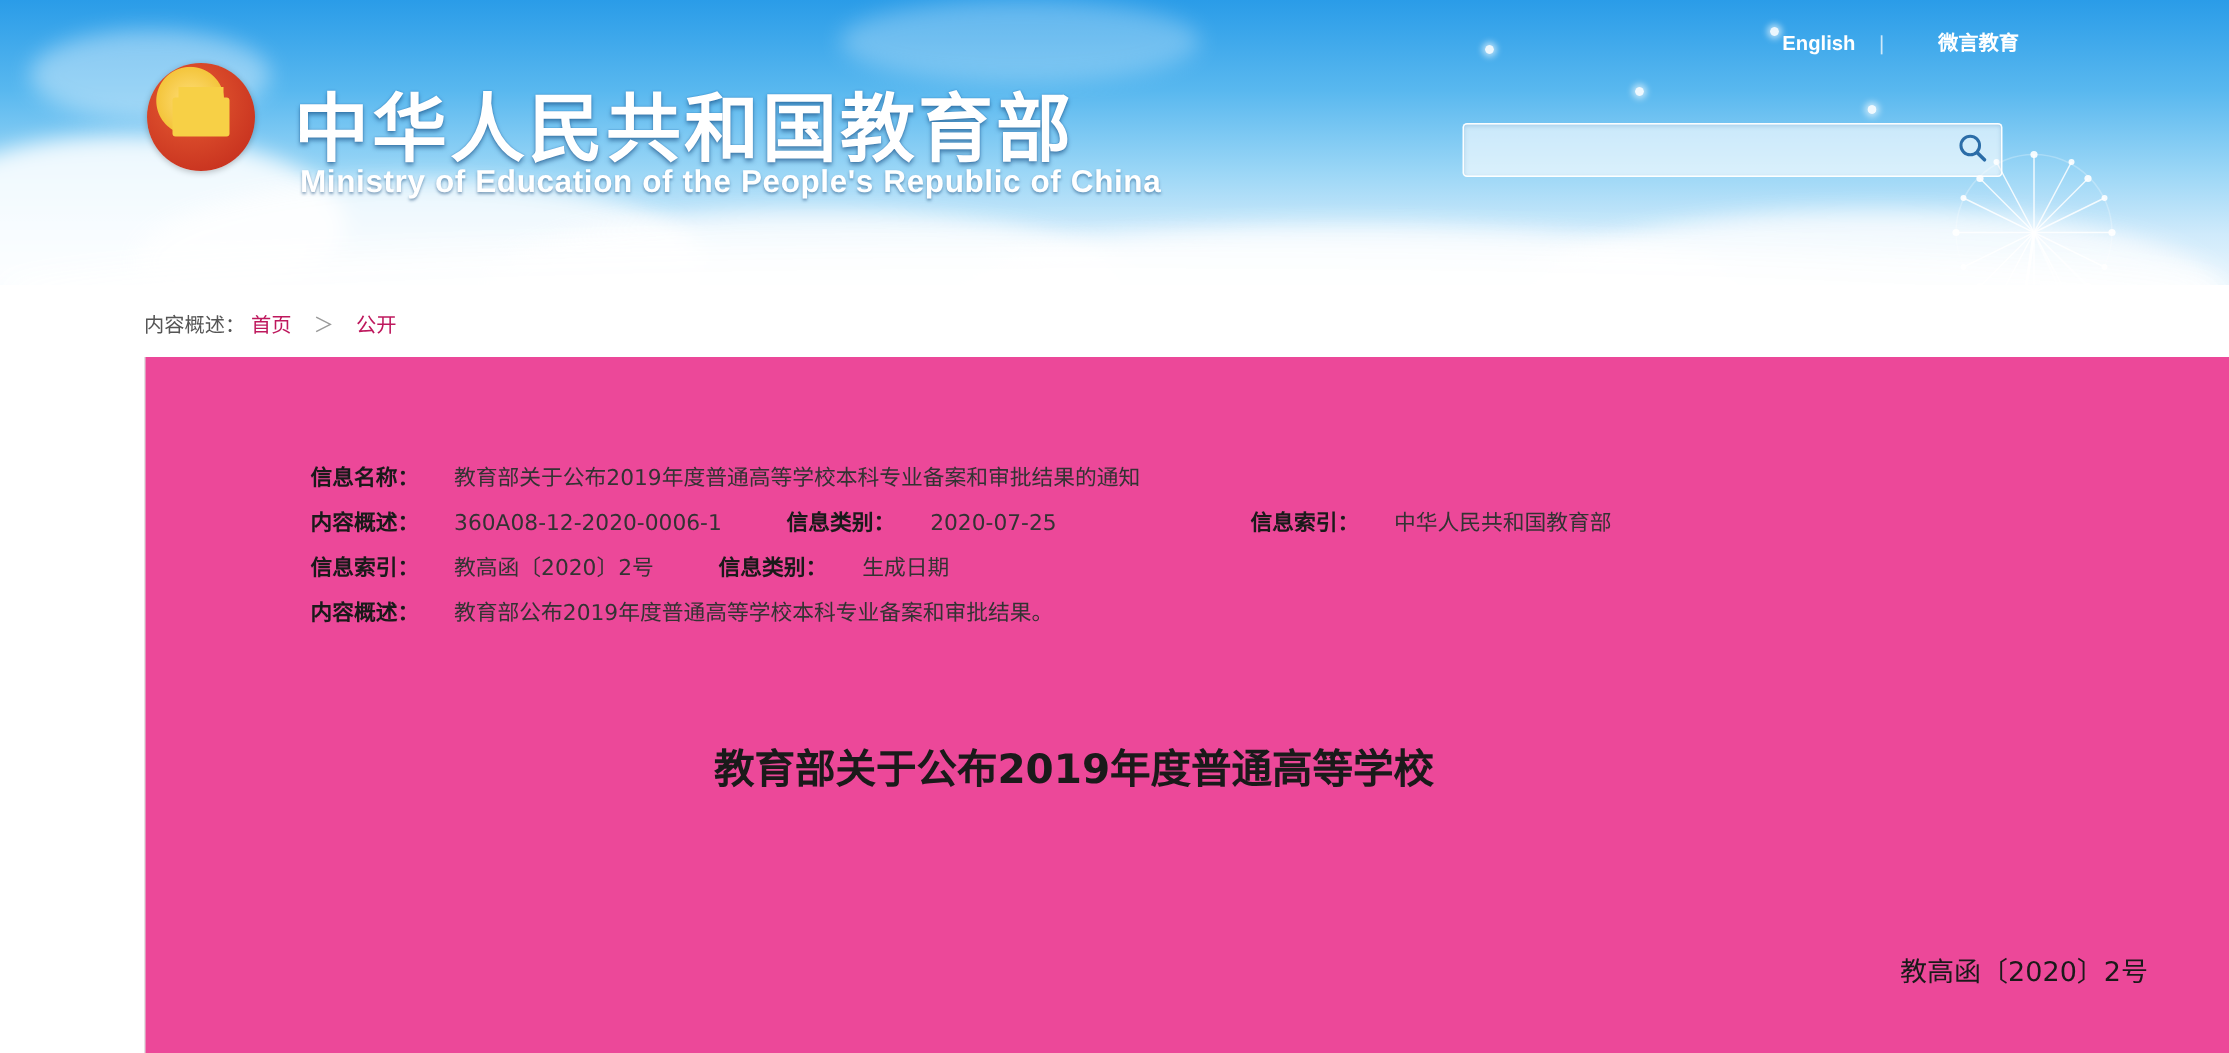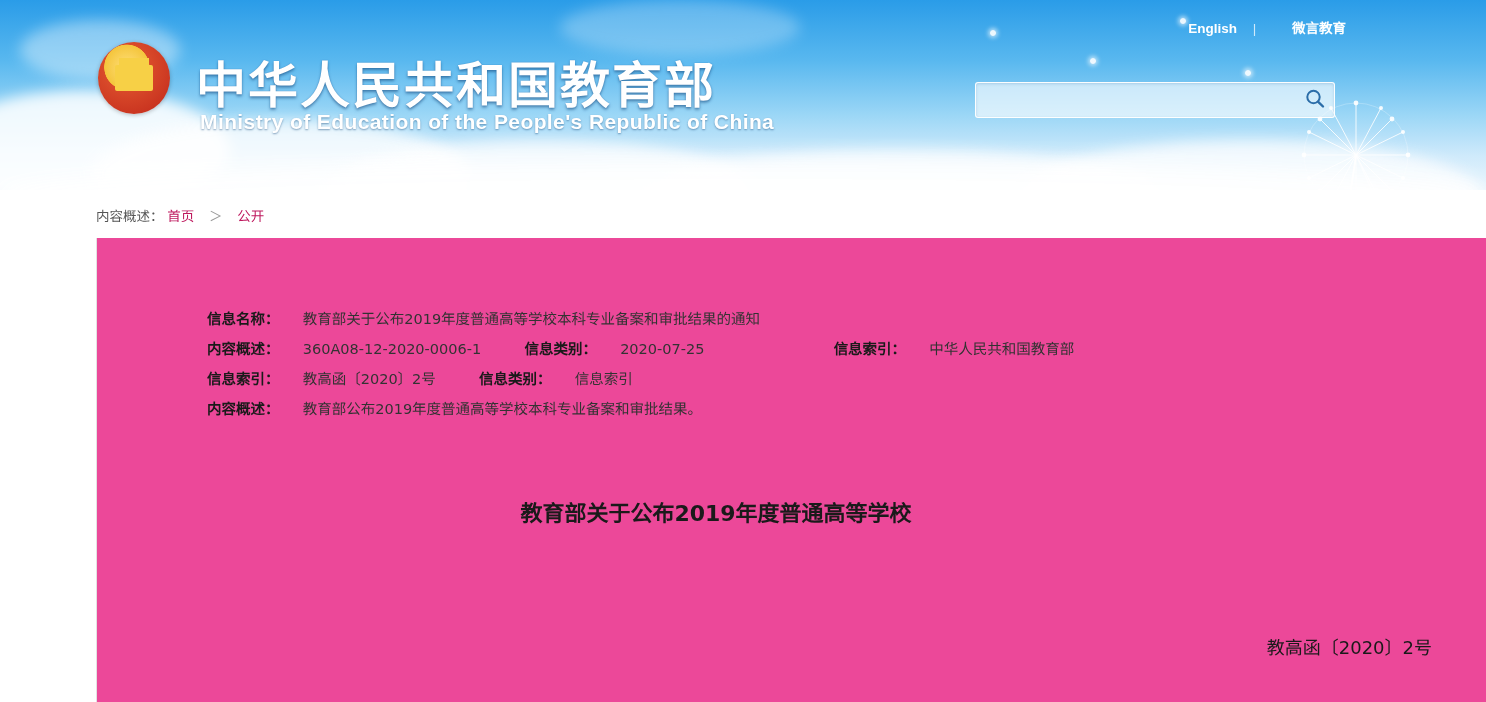--- a/index.html
+++ b/index.html
@@ -211,21 +211,21 @@
   .gap-lg { display: inline-block; width: 34px; }
   .gap-xl { display: inline-block; width: 120px; }
   .gap-sm { display: inline-block; width: 14px; }
 
   .doc-title {
     position: absolute;
     left: 0;
     top: 258px;
     width: 1238px;
     text-align: center;
-    font-size: 22px;
+    font-size: 27px;
     font-weight: bold;
     color: #1a1a1a;
     line-height: 36px;
     font-family: "DejaVu Sans", "Liberation Sans", sans-serif;
   }
   .doc-number {
     position: absolute;
     right: 110px;
     top: 395px;
     font-size: 18px;
@@ -354,21 +354,21 @@
       <span class="meta-val">中华人民共和国教育部</span>
     </div>
 
     <div class="meta-row">
       <span class="meta-label">信息索引：</span>
       <span class="gap-sm"></span>
       <span class="meta-val">教高函〔2020〕2号</span>
       <span class="gap-lg"></span>
       <span class="meta-label">信息类别：</span>
       <span class="gap-sm"></span>
-      <span class="meta-val">信息索引</span>
+      <span class="meta-val">生成日期</span>
     </div>
 
     <div class="meta-row">
       <span class="meta-label">内容概述：</span>
       <span class="gap-sm"></span>
       <span class="meta-val">教育部公布2019年度普通高等学校本科专业备案和审批结果。</span>
     </div>
   </div>
 
   <div class="doc-title">

